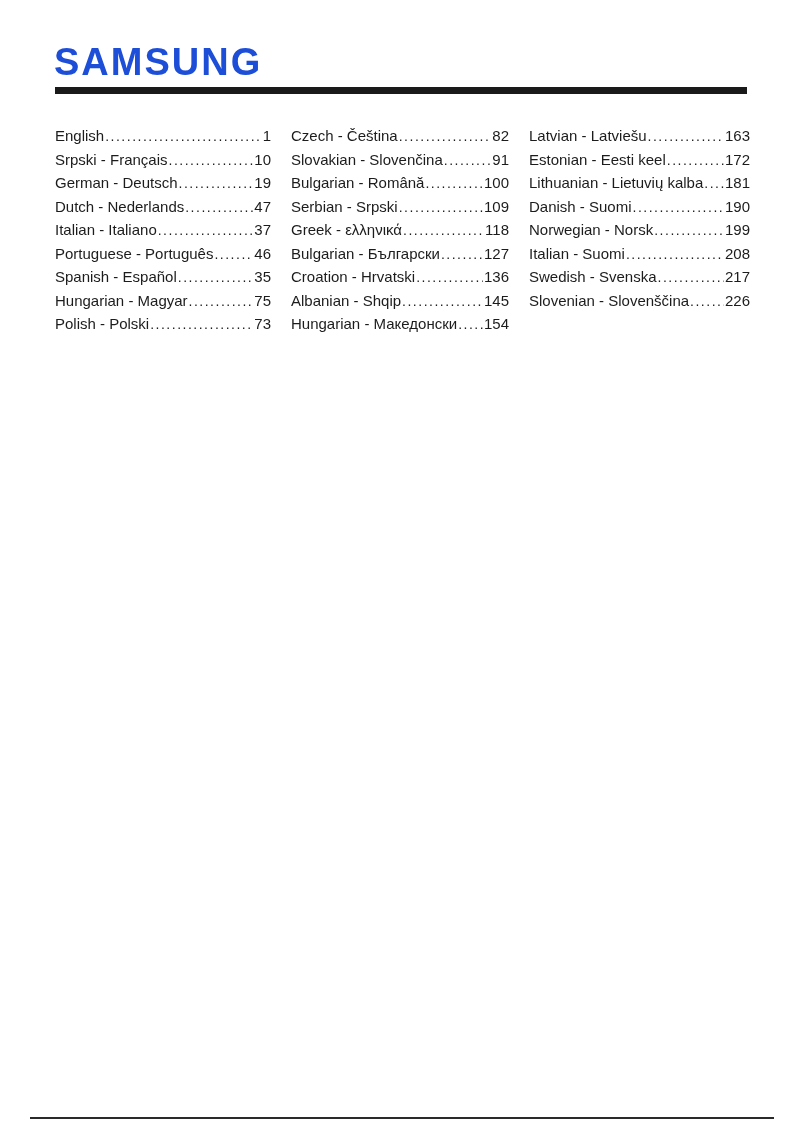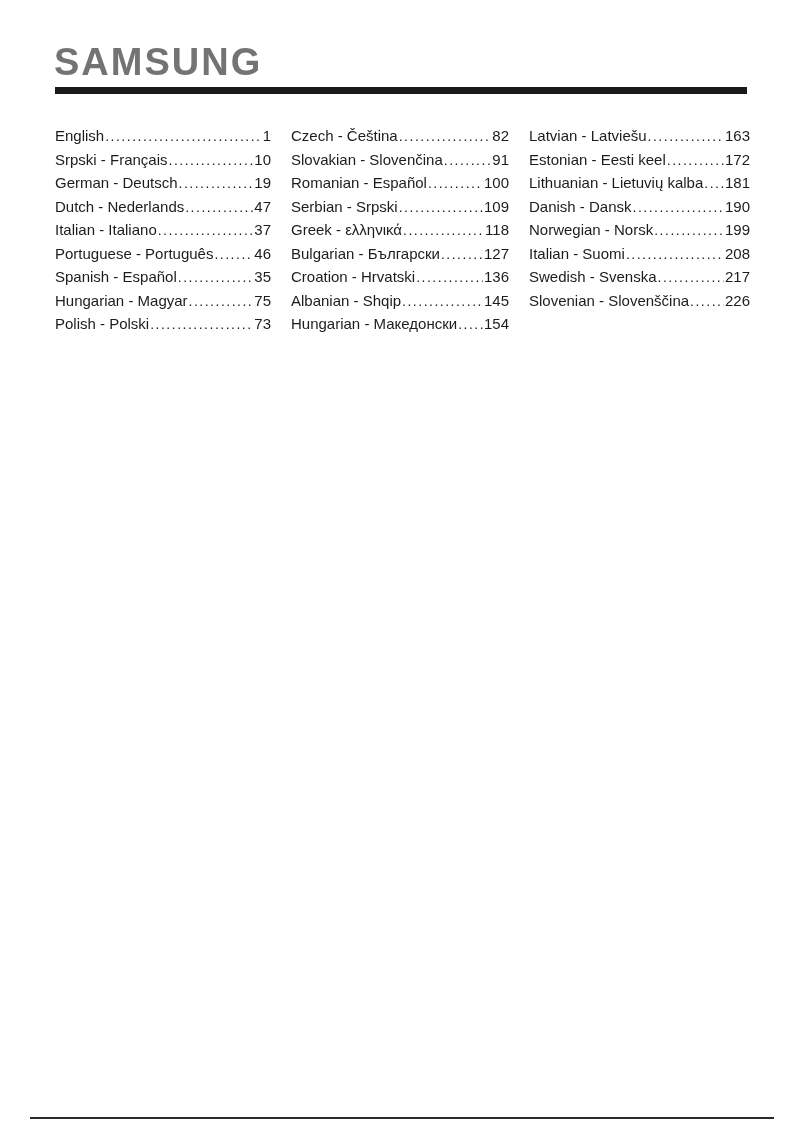--- a/index.html
+++ b/index.html
@@ -13,21 +13,21 @@
     overflow: hidden;
   }
 
   .logo {
     position: absolute;
     left: 54px;
     top: 42px;
     font-size: 38px;
     font-weight: bold;
     letter-spacing: 2px;
-    color: #737373;
+    color: #1d4ed8;
     line-height: 1;
     transform: scaleY(1.02);
     transform-origin: left top;
   }
 
   .rule-top {
     position: absolute;
     left: 55px;
     width: 692px;
     top: 87px;
@@ -144,21 +144,21 @@
         <span class="toc-label">Czech - Čeština</span>
         <span class="toc-leader"></span>
         <span class="toc-page">82</span>
       </div>
       <div class="toc-row">
         <span class="toc-label">Slovakian - Slovenčina</span>
         <span class="toc-leader"></span>
         <span class="toc-page">91</span>
       </div>
       <div class="toc-row">
-        <span class="toc-label">Romanian - Español</span>
+        <span class="toc-label">Bulgarian - Română</span>
         <span class="toc-leader"></span>
         <span class="toc-page">100</span>
       </div>
       <div class="toc-row">
         <span class="toc-label">Serbian - Srpski</span>
         <span class="toc-leader"></span>
         <span class="toc-page">109</span>
       </div>
       <div class="toc-row">
         <span class="toc-label">Greek - ελληνικά</span>
@@ -196,21 +196,21 @@
         <span class="toc-label">Estonian - Eesti keel</span>
         <span class="toc-leader"></span>
         <span class="toc-page">172</span>
       </div>
       <div class="toc-row">
         <span class="toc-label">Lithuanian - Lietuvių kalba</span>
         <span class="toc-leader"></span>
         <span class="toc-page">181</span>
       </div>
       <div class="toc-row">
-        <span class="toc-label">Danish - Dansk</span>
+        <span class="toc-label">Danish - Suomi</span>
         <span class="toc-leader"></span>
         <span class="toc-page">190</span>
       </div>
       <div class="toc-row">
         <span class="toc-label">Norwegian - Norsk</span>
         <span class="toc-leader"></span>
         <span class="toc-page">199</span>
       </div>
       <div class="toc-row">
         <span class="toc-label">Italian - Suomi</span>

